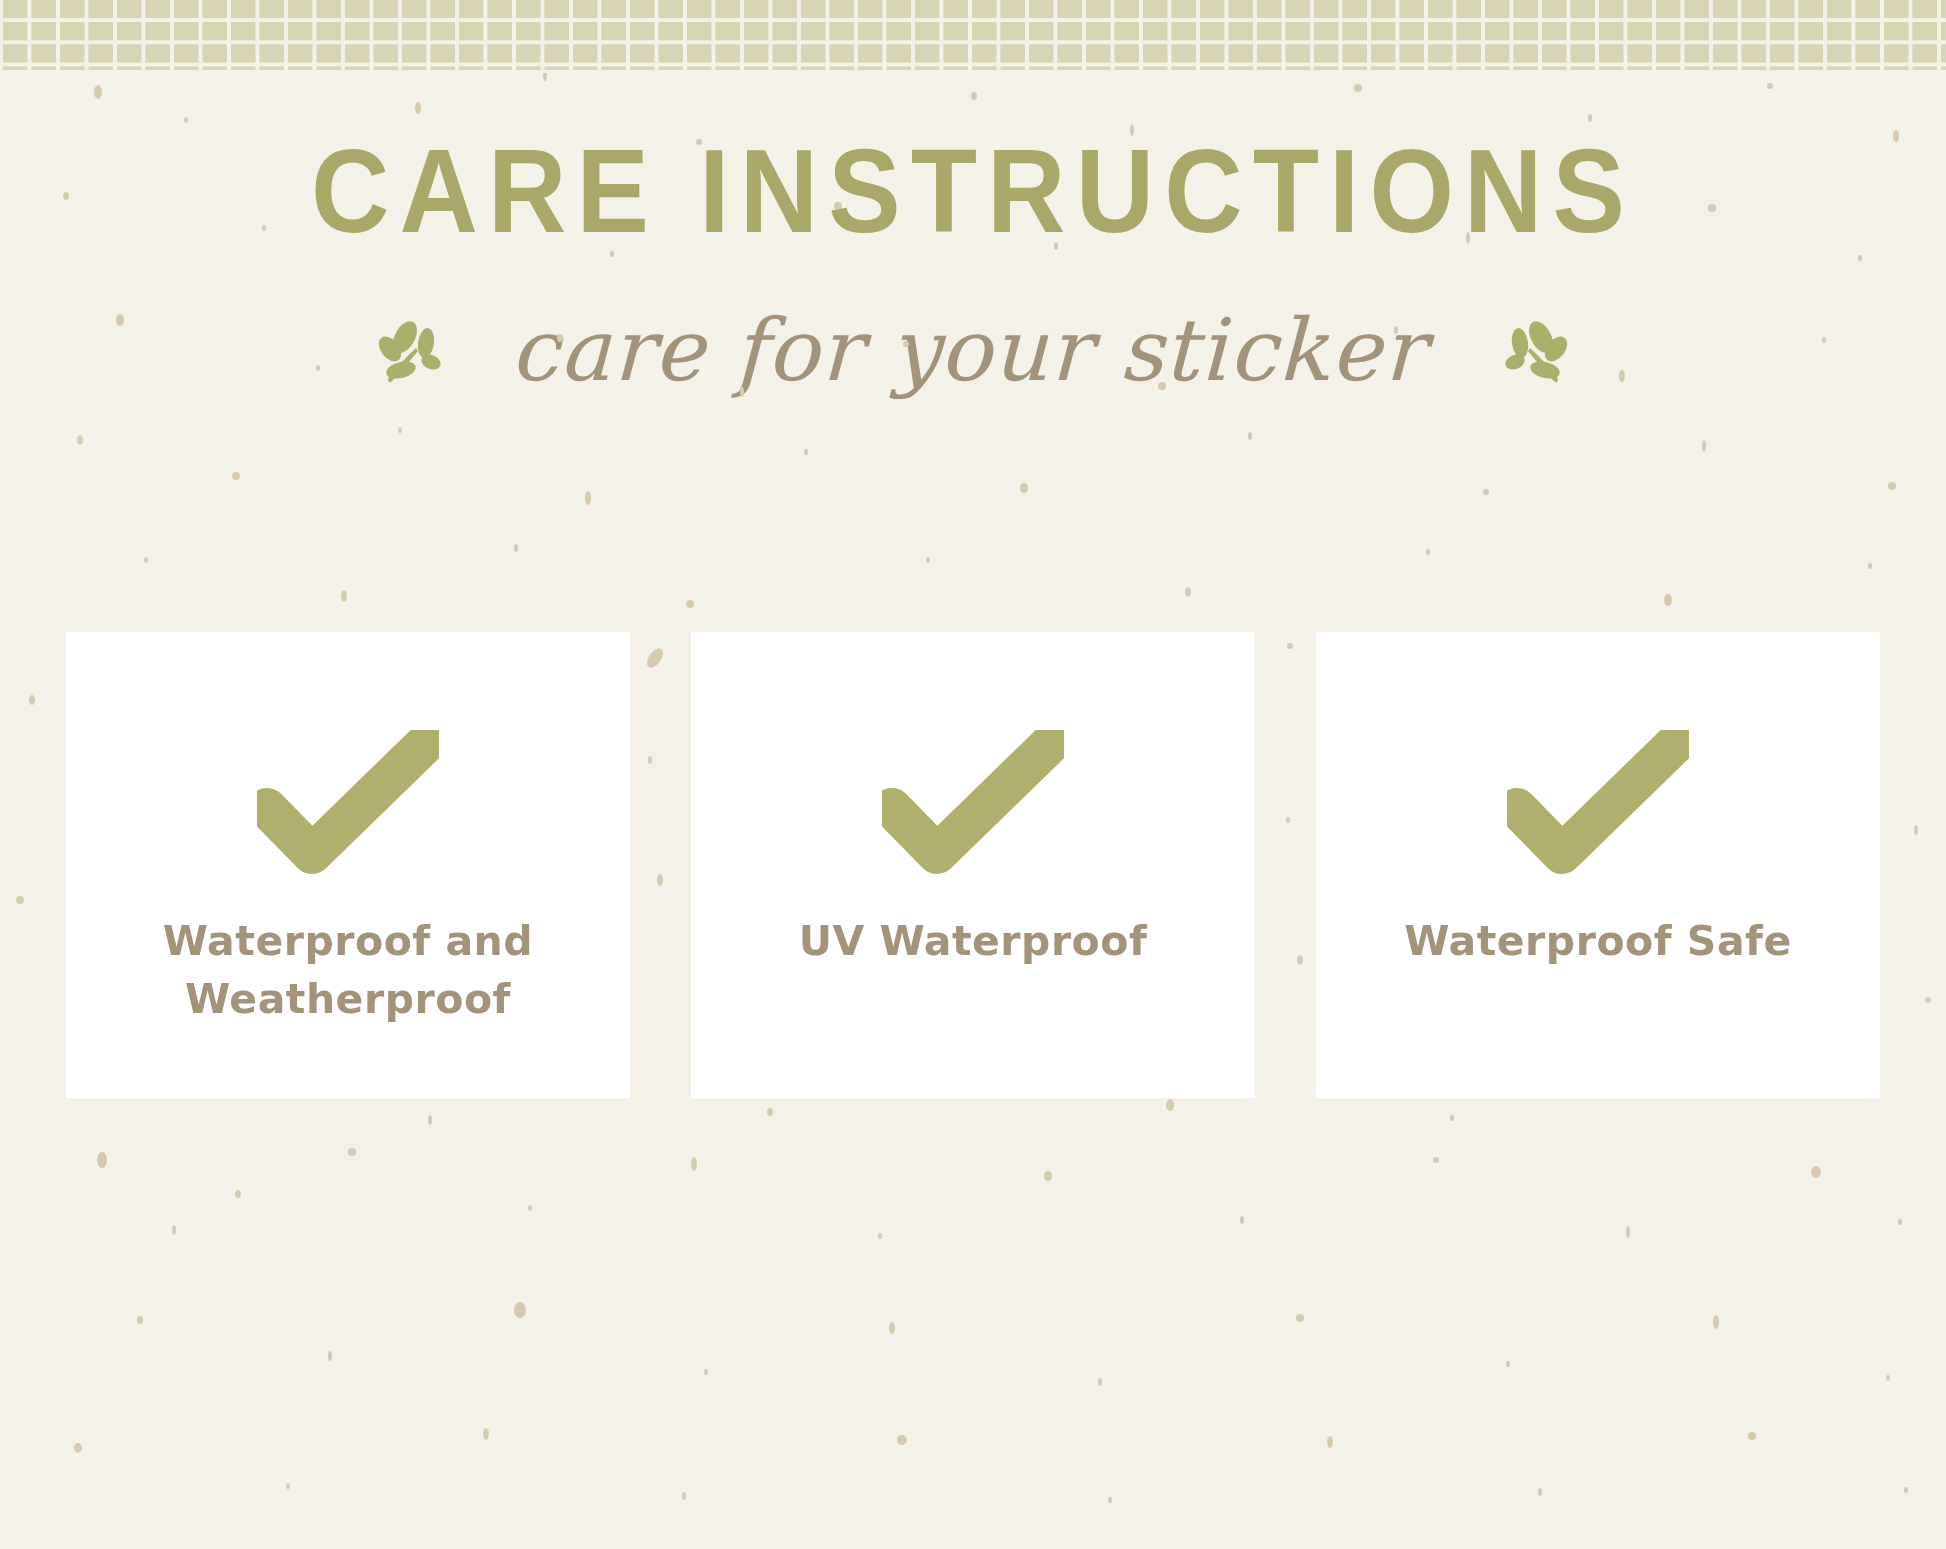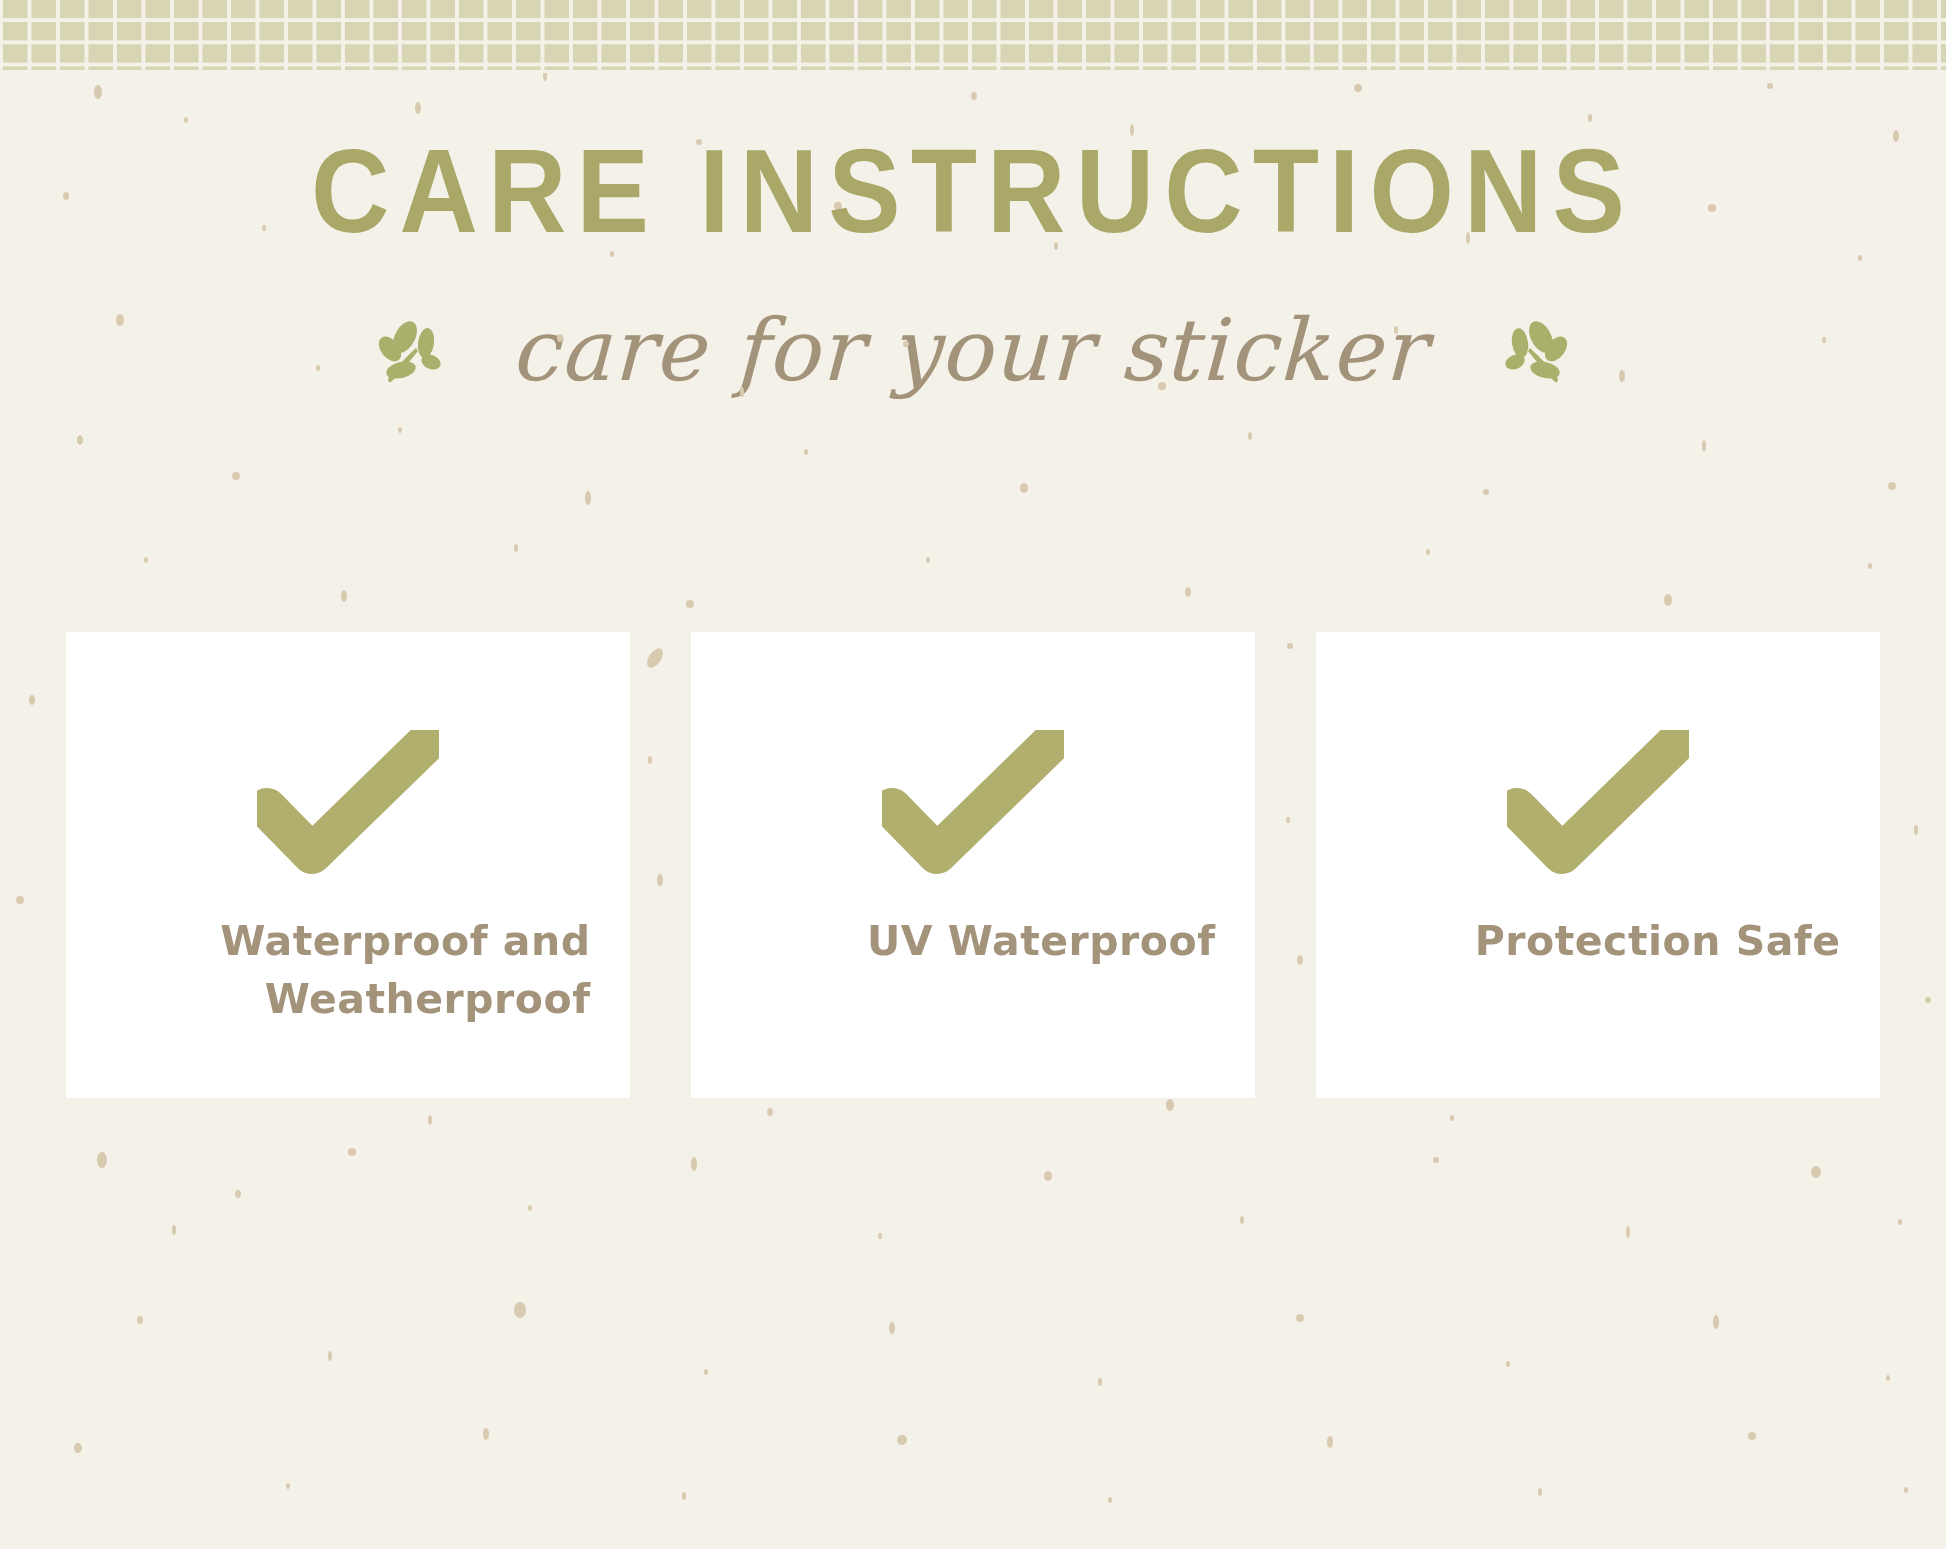--- a/index.html
+++ b/index.html
@@ -133,21 +133,21 @@
   }
   .check-icon {
     width: 182px;
     height: 146px;
     flex: 0 0 auto;
   }
   .check-icon svg { display: block; }
   .card-label {
     margin-top: 36px;
     width: 86%;
-    text-align: right;
+    text-align: center;
     color: #A2937A;
     font-family: "DejaVu Sans", sans-serif;
     font-weight: 700;
     font-size: 41px;
     line-height: 58px;
     letter-spacing: 0.5px;
   }
 </style>
 </head>
 <body>
@@ -313,18 +313,18 @@
       </span>
       <div class="card-label">UV Waterproof</div>
     </div>
 
     <div class="care-card">
       <span class="check-icon">
         <svg width="182" height="146" viewBox="0 0 182 146" xmlns="http://www.w3.org/2000/svg">
           <path d="M10 78 L55 124 L168 14" fill="none" stroke="#B0AF6E" stroke-width="40" stroke-linecap="round" stroke-linejoin="round"></path>
         </svg>
       </span>
-      <div class="card-label">Protection Safe</div>
+      <div class="card-label">Waterproof Safe</div>
     </div>
 
   </div>
 
 </div>
 
 </body></html>

